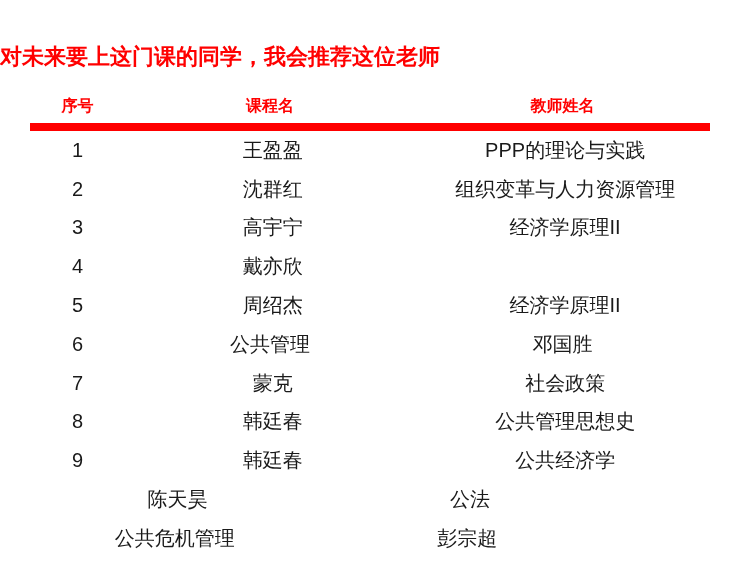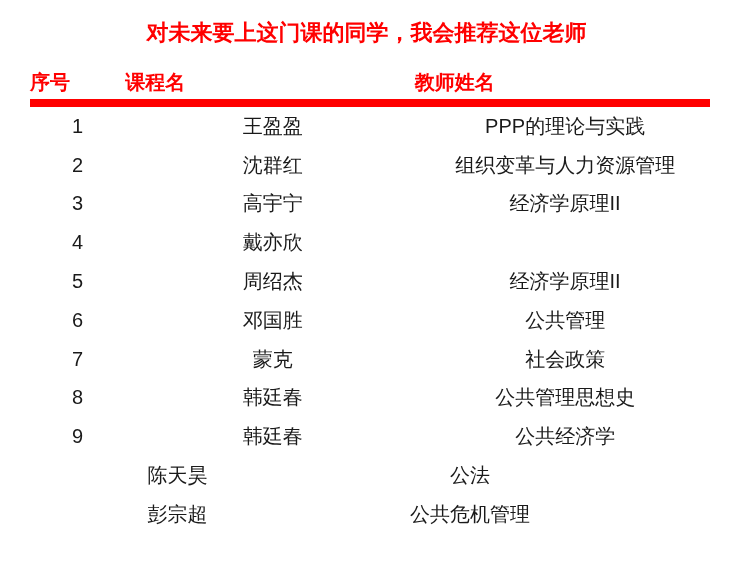--- a/index.html
+++ b/index.html
@@ -6,41 +6,41 @@
   html, body { background: #ffffff; }
   .slide {
     position: relative;
     width: 733px;
     height: 573px;
     background: var(--bg, #ffffff);
     font-family: "Liberation Sans", "DejaVu Sans", sans-serif;
     overflow: hidden;
   }
   .title {
-    padding-top: 20px;
-    text-align: center;
+    padding-top: 44px;
+    text-align: left;
     color: var(--accent, #ff0000);
     font-size: 22px;
     line-height: 26px;
     font-weight: bold;
   }
   .table {
     width: 680px;
     margin-left: 30px;
   }
   .header-row {
     display: flex;
     margin-top: 25px;
     height: 22px;
     align-items: center;
   }
   .header-cell {
-    text-align: left;
+    text-align: center;
     color: var(--accent, #ff0000);
-    font-size: 20px;
+    font-size: 16px;
     font-weight: bold;
   }
   .c1 { width: 14%; }
   .c2 { width: 43.4%; }
   .c3 { width: 42.6%; }
   .divider {
     height: 8px;
     margin-top: 6px;
     background: var(--accent, #ff0000);
   }
@@ -93,22 +93,22 @@
   </div>
 
   <div class="row">
     <div class="cell c1">5</div>
     <div class="cell c2">周绍杰</div>
     <div class="cell c3">经济学原理II</div>
   </div>
 
   <div class="row">
     <div class="cell c1">6</div>
+    <div class="cell c3">公共管理</div>
     <div class="cell c2">邓国胜</div>
-    <div class="cell c3">公共管理</div>
   </div>
 
   <div class="row">
     <div class="cell c1">7</div>
     <div class="cell c2">蒙克</div>
     <div class="cell c3">社会政策</div>
   </div>
 
   <div class="row">
     <div class="cell c1">8</div>
@@ -121,18 +121,18 @@
     <div class="cell c2">韩廷春</div>
     <div class="cell c3">公共经济学</div>
   </div>
 
   <div class="row">
     <div class="cell c2">陈天昊</div>
     <div class="cell c3">公法</div>
   </div>
 
   <div class="row">
+    <div class="cell c3">公共危机管理</div>
     <div class="cell c2">彭宗超</div>
-    <div class="cell c3">公共危机管理</div>
   </div>
 </div>
   </div>
 </div>
 
 </body></html>

